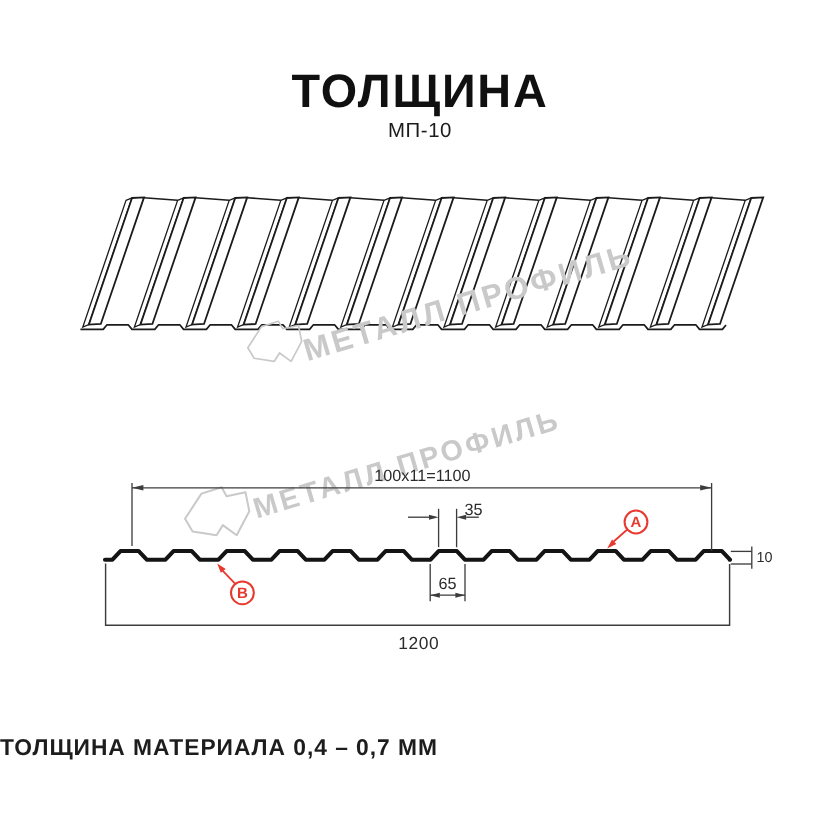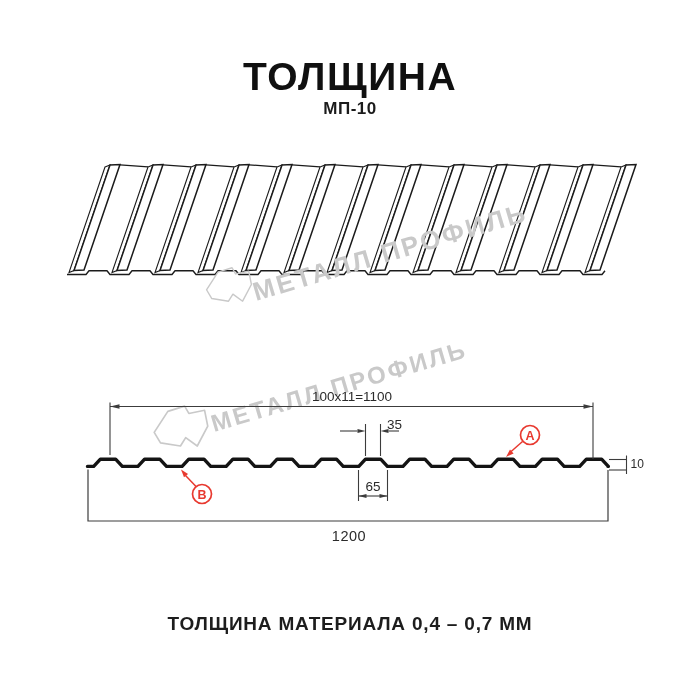--- a/index.html
+++ b/index.html
@@ -6,24 +6,24 @@
   body{
     width:700px;height:700px;background:#ffffff;position:relative;overflow:hidden;
     font-family:"Liberation Sans","DejaVu Sans",sans-serif;
   }
   .page-title{
     position:absolute;top:55px;left:0;width:700px;text-align:center;
     font-size:39px;font-weight:700;letter-spacing:1.5px;color:#101010;margin:0;
   }
   .model-label{
     position:absolute;top:99px;left:0;width:700px;text-align:center;
-    font-size:17px;font-weight:700;letter-spacing:.5px;color:#1b1b1b;
+    font-size:17px;font-weight:400;letter-spacing:.5px;color:#1b1b1b;
   }
   .thickness-note{
-    position:absolute;top:613px;left:0;width:700px;text-align:center;
+    position:absolute;top:613px;left:0;width:700px;
     font-size:19px;font-weight:700;letter-spacing:.8px;color:#1d1d1d;
   }
   svg.drawing{position:absolute;left:0;top:0;}
   .thin{stroke:#3c3c3c;stroke-width:1.1;fill:none;}
   .box{stroke:#3c3c3c;stroke-width:1.2;fill:none;}
   .ah{fill:#3c3c3c;stroke:none;}
   .dtext{font-family:"Liberation Sans","DejaVu Sans",sans-serif;font-size:13.5px;fill:#2b2b2b;}
   .dtext-big{font-size:14.5px;letter-spacing:.5px;}
   .dtext-sm{font-size:12px;}
   .profile-line{stroke:#141414;stroke-width:3.4;fill:none;stroke-linejoin:round;stroke-linecap:round;}

